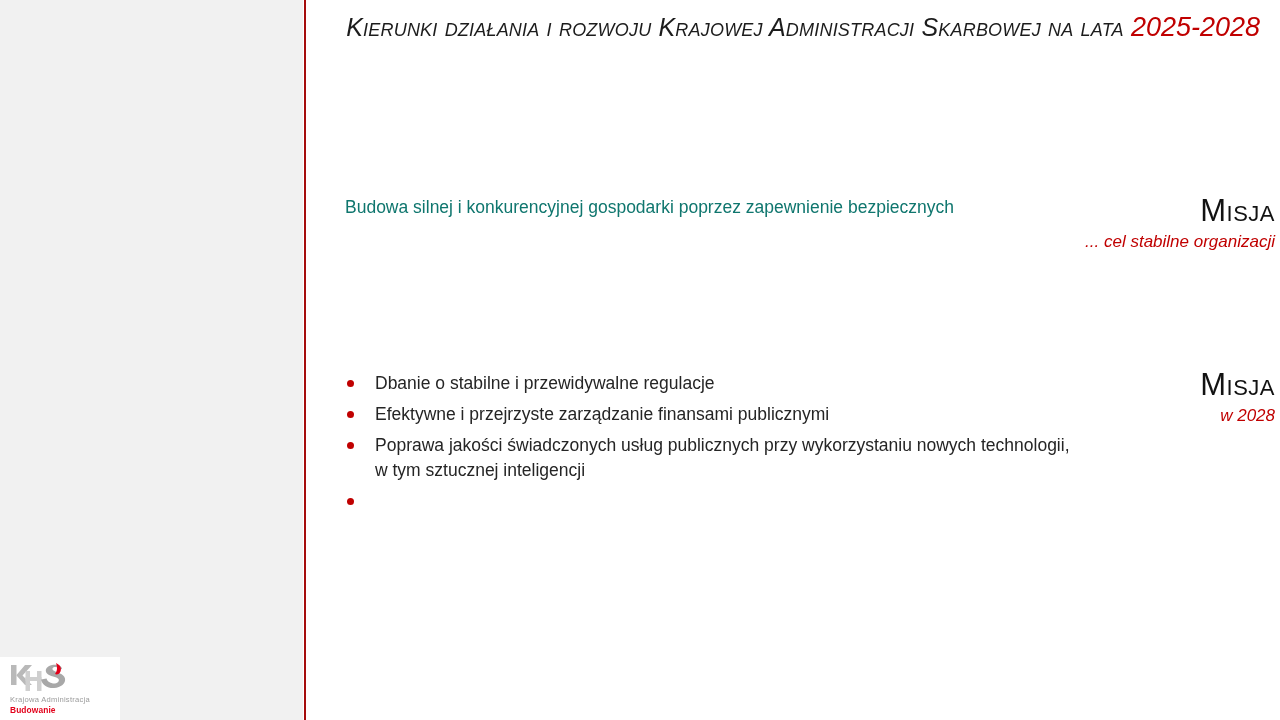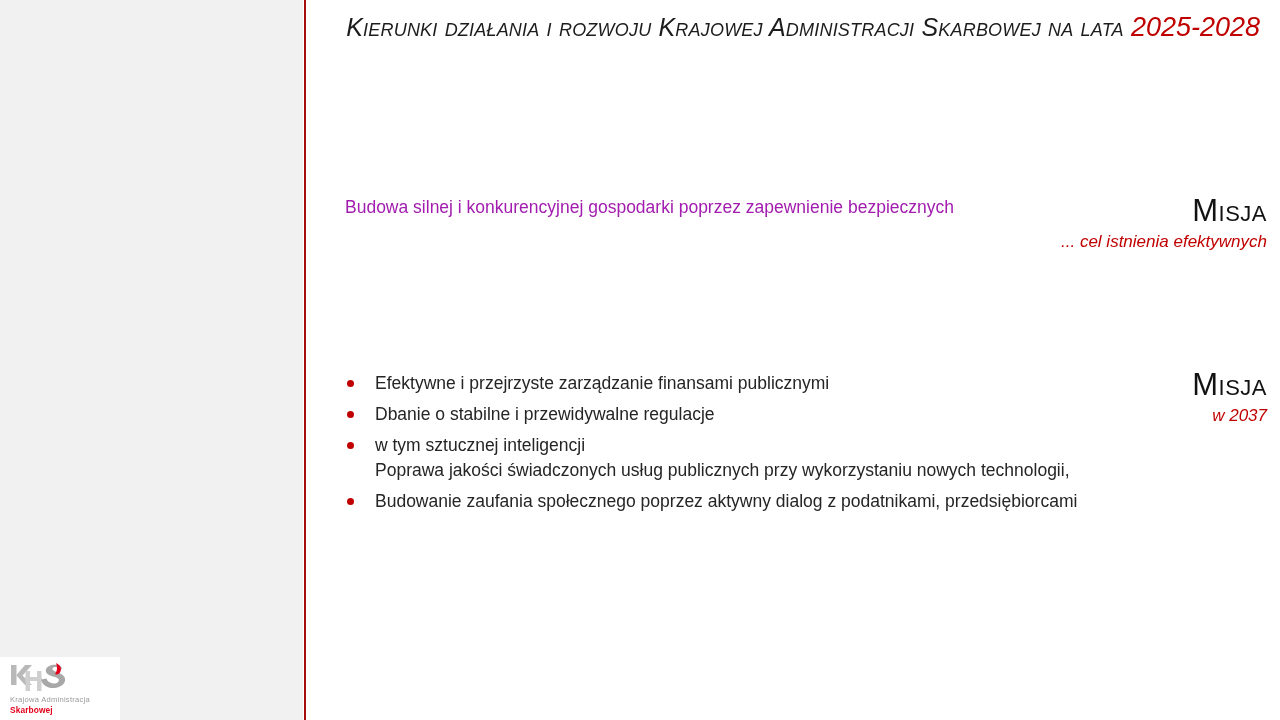--- a/index.html
+++ b/index.html
@@ -64,21 +64,21 @@
     font-variant: normal;
     font-style: italic;
     font-size: 27px;
     color: #c00000;
     letter-spacing: 0;
   }
 
   
   .side-block {
     position: absolute;
-    right: 13px;
+    right: 5px;
     width: 280px;
     text-align: right;
   }
   .side-block.misja { top: 193px; }
   .side-block.wizja { top: 367px; }
 
   .side-heading {
     font-family: "Liberation Sans", sans-serif;
     font-variant: small-caps;
     font-weight: normal;
@@ -97,21 +97,21 @@
   }
 
   
   .mission-body {
     position: absolute;
     left: 345px;
     top: 194px;
     width: 870px;
     font-size: 17.5px;
     line-height: 27px;
-    color: #a21caf;
+    color: #0f766e;
   }
   .mission-body .ln { display: block; white-space: nowrap; }
 
   
   .vision-list {
     position: absolute;
     left: 345px;
     top: 371px;
     width: 890px;
     margin: 0;
@@ -182,67 +182,66 @@
 
 <div class="slide">
 
   <div class="side-panel"></div>
   <div class="divider"></div>
 
   <div class="title"><span>Kierunki działania i rozwoju Krajowej Administracji Skarbowej na lata </span><span class="years">2025-2028</span></div>
 
   <div class="side-block misja">
     <div class="side-heading">Misja</div>
-    <div class="side-sub">... cel istnienia efektywnych</div>
+    <div class="side-sub">... cel stabilne organizacji</div>
   </div>
 
   <div class="mission-body">
     <span class="ln">Budowa silnej i konkurencyjnej gospodarki poprzez zapewnienie bezpiecznych</span>
   </div>
 
   <div class="side-block wizja">
     <div class="side-heading">Misja</div>
     <div class="side-sub">
-      <div>w 2037</div>
+      <div>w 2028</div>
     </div>
   </div>
 
   <ul class="vision-list">
     <li>
       <span class="dot"></span>
+      <span class="ln">Dbanie o stabilne i przewidywalne regulacje</span>
+    </li>
+    <li>
+      <span class="dot"></span>
       <span class="ln">Efektywne i przejrzyste zarządzanie finansami publicznymi</span>
     </li>
     <li>
       <span class="dot"></span>
-      <span class="ln">Dbanie o stabilne i przewidywalne regulacje</span>
-    </li>
-    <li>
-      <span class="dot"></span>
+      <span class="ln">Poprawa jakości świadczonych usług publicznych przy wykorzystaniu nowych technologii,</span>
       <span class="ln">w tym sztucznej inteligencji</span>
-      <span class="ln">Poprawa jakości świadczonych usług publicznych przy wykorzystaniu nowych technologii,</span>
-    </li>
-    <li>
-      <span class="dot"></span>
-      <span class="ln">Budowanie zaufania społecznego poprzez aktywny dialog z podatnikami, przedsiębiorcami</span>
+    </li>
+    <li>
+      <span class="dot"></span>
     </li>
   </ul>
 
   <div class="logo-box">
     <svg class="logo-mark" viewBox="0 0 128 60">
 
       <rect x="2" y="4" width="11" height="40" fill="#b9b9b9"></rect>
       <polygon points="13,24 30,4 44,4 25,25 44,44 30,44 13,25" fill="#b9b9b9"></polygon>
 
       <rect x="31" y="16" width="9" height="40" fill="#cfcfcf"></rect>
       <rect x="54" y="16" width="9" height="40" fill="#cfcfcf"></rect>
       <rect x="31" y="28" width="32" height="8" fill="#cfcfcf"></rect>
 
       <path d="M104 12 C104 4, 92 2, 84 4 C74 6, 68 14, 74 21 C79 27, 94 27, 97 32 C100 37, 93 42, 86 41 C79 40, 74 36, 73 31 L62 33 C64 44, 76 51, 88 50 C102 49, 112 41, 110 31 C108 21, 93 19, 87 15 C83 12, 85 8, 91 8 C95 8, 98 10, 98 13 Z" fill="#a8a8a8"></path>
 
       <path d="M92 0 C99 3, 104 9, 101 17 C99 22, 94 24, 90 22 C95 16, 95 8, 92 0 Z" fill="#e2001a"></path>
     </svg>
     <div class="logo-text">
       <div class="logo-line1">Krajowa Administracja</div>
-      <div class="logo-line2">Skarbowej</div>
+      <div class="logo-line2">Budowanie</div>
     </div>
   </div>
 
 </div>
 
 </body></html>

